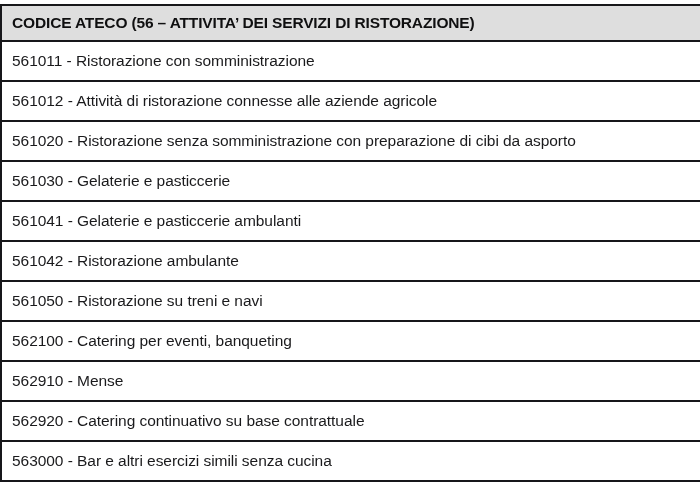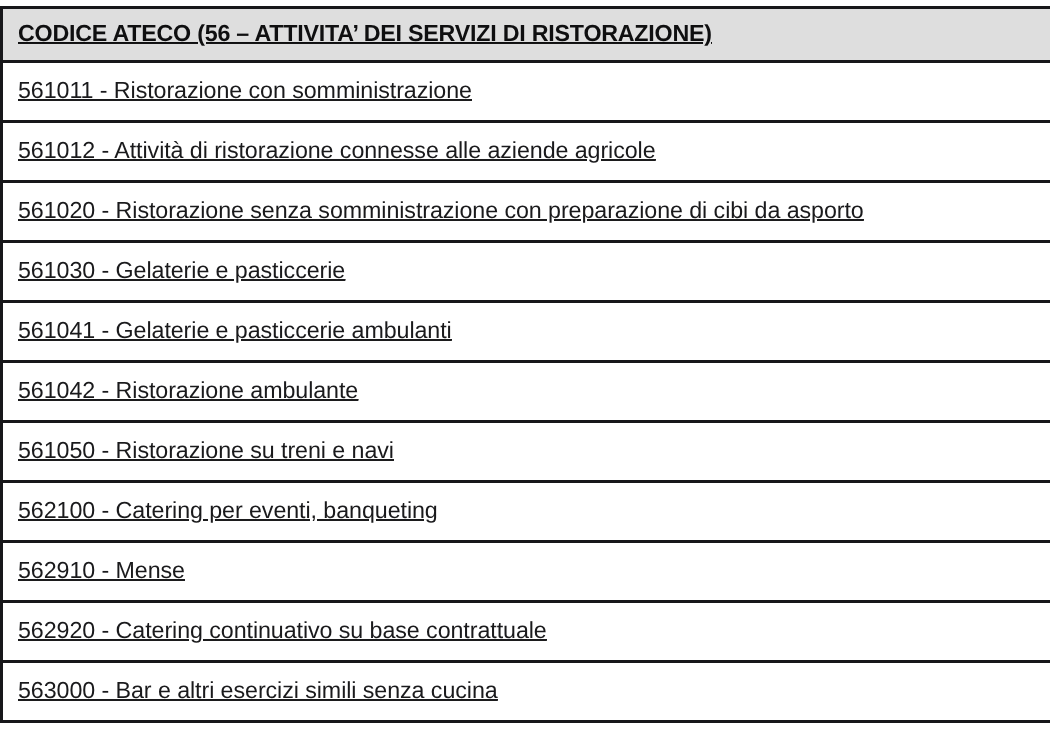--- a/index.html
+++ b/index.html
@@ -1,15 +1,15 @@
 <!DOCTYPE html>
 <html><head>
 <meta charset="utf-8">
 <style>
-  * { box-sizing: border-box; text-decoration: underline; }
+  * { box-sizing: border-box; }
   html, body {
     margin: 0;
     padding: 0;
     background: #ffffff;
   }
   body {
     width: 700px;
     height: 494px;
     overflow: hidden;
     font-family: "Liberation Sans", sans-serif;

